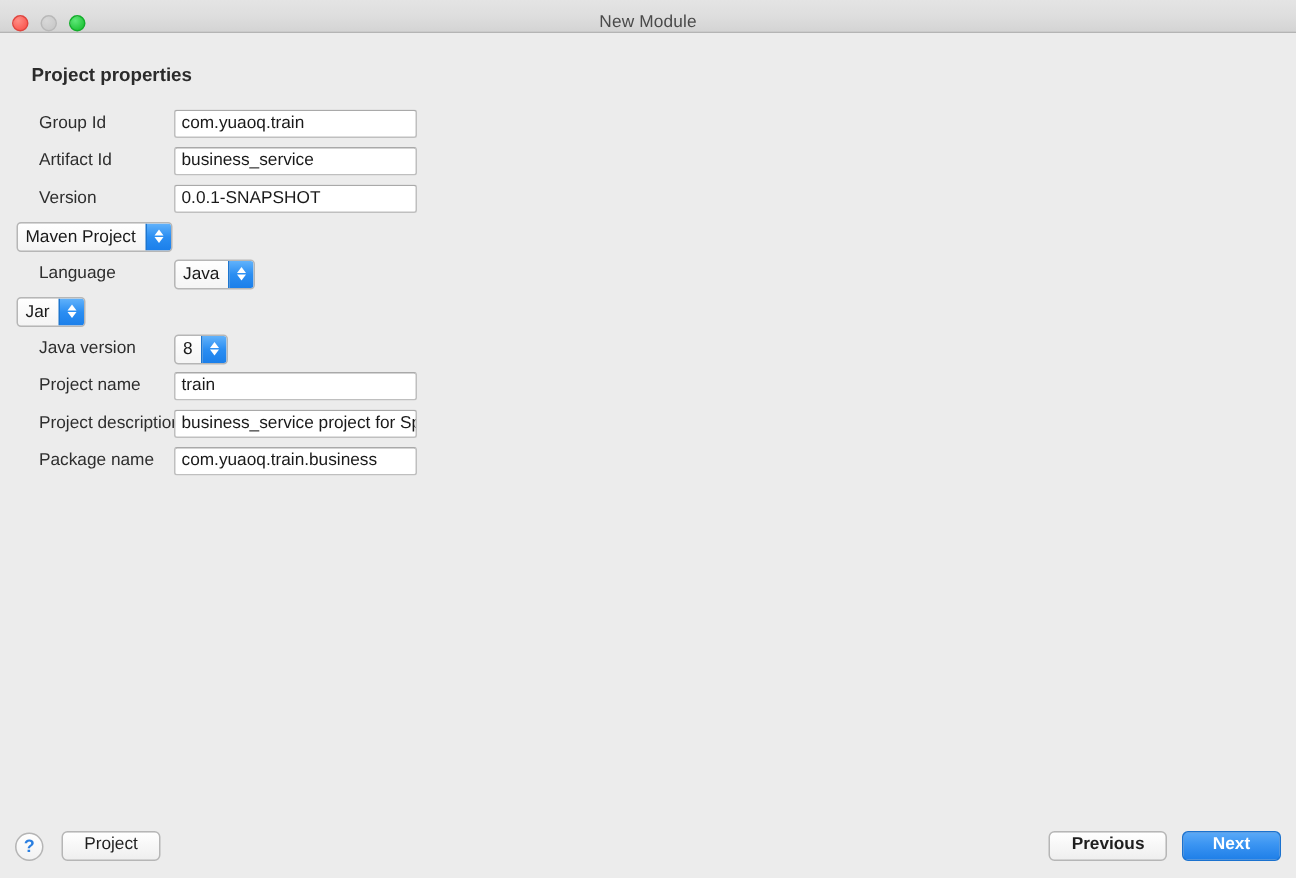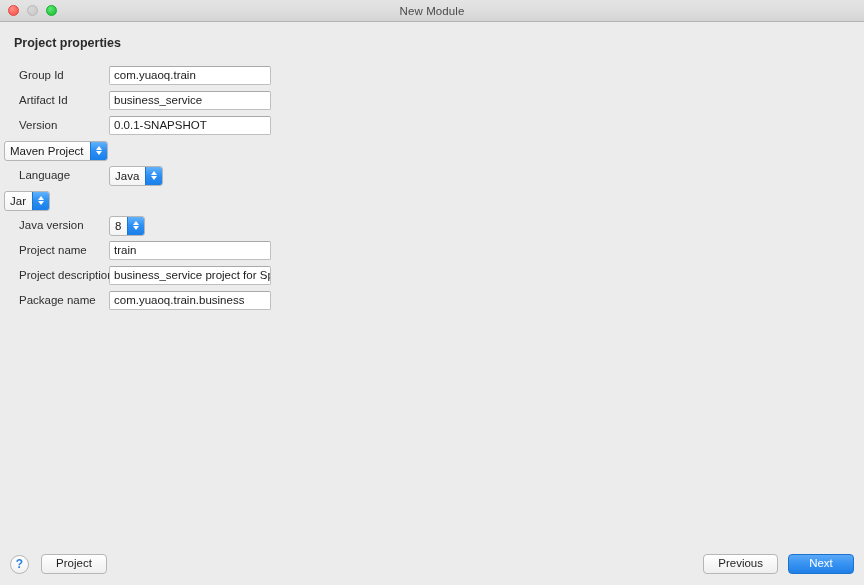--- a/index.html
+++ b/index.html
@@ -16,36 +16,36 @@
     display: flex; flex-direction: column;
     background: #ececec;
     position: relative;
   }
 
   
   .titlebar {
     height: 22px; flex: 0 0 22px;
     background: linear-gradient(to bottom, #e4e4e4 0%, #dedede 50%, #d4d4d4 100%);
     border-bottom: 1px solid #b4b4b4;
-    display: flex; align-items: center;
+    display: flex; align-items: flex-end;
     position: relative;
   }
   .traffic { display: flex; align-items: center; gap: 8px; margin-left: 8px; }
   .light { width: 11px; height: 11px; border-radius: 50%; display: block; }
   .light-close  { background: radial-gradient(circle at 35% 30%, #ff8d85, #fb5f57 70%); border: 1px solid #e0443e; }
   .light-min    { background: radial-gradient(circle at 35% 30%, #d8d8d8, #cbcbcb 70%); border: 1px solid #b8b8b8; }
   .light-max    { background: radial-gradient(circle at 35% 30%, #5ee878, #28c840 70%); border: 1px solid #13ae2b; }
   .window-title {
     position: absolute; left: 0; right: 0; text-align: center;
     font-size: 11.5px; color: #4a4a4a; letter-spacing: .1px;
     pointer-events: none;
   }
 
   
-  .content { flex: 1 1 auto; position: relative; padding: 4px; }
+  .content { flex: 1 1 auto; position: relative; padding: 11px; }
   .section-title {
     font-size: 12.5px; font-weight: bold; color: #2b2b2b;
     margin: 10px 0 0 10px;
   }
 
   .form { margin: 13px 4px 0 0; }
   .row {
     display: flex; align-items: center;
     height: 25px; margin-bottom: 0;
   }
@@ -106,21 +106,21 @@
   .arr-up   { border-bottom: 4px solid #ffffff; }
   .arr-down { border-top: 4px solid #ffffff; }
 
   
   .footer {
     flex: 0 0 auto; height: 36px;
     display: flex; align-items: center;
     padding: 0 10px 6px 10px;
   }
   .footer-left { display: flex; align-items: center; gap: 12px; }
-  .footer-right { margin-left: auto; display: flex; align-items: flex-end; gap: 10px; }
+  .footer-right { margin-left: auto; display: flex; align-items: flex-end; gap: 10px; font-weight: bold; }
 
   .help-btn {
     width: 19px; height: 19px; border-radius: 50%;
     background: linear-gradient(to bottom, #ffffff, #f2f2f2);
     border: 1px solid #b5b5b5;
     color: #2b7fe0; font-size: 12px; font-weight: bold;
     display: flex; align-items: center; justify-content: center;
     line-height: 1;
   }
 

